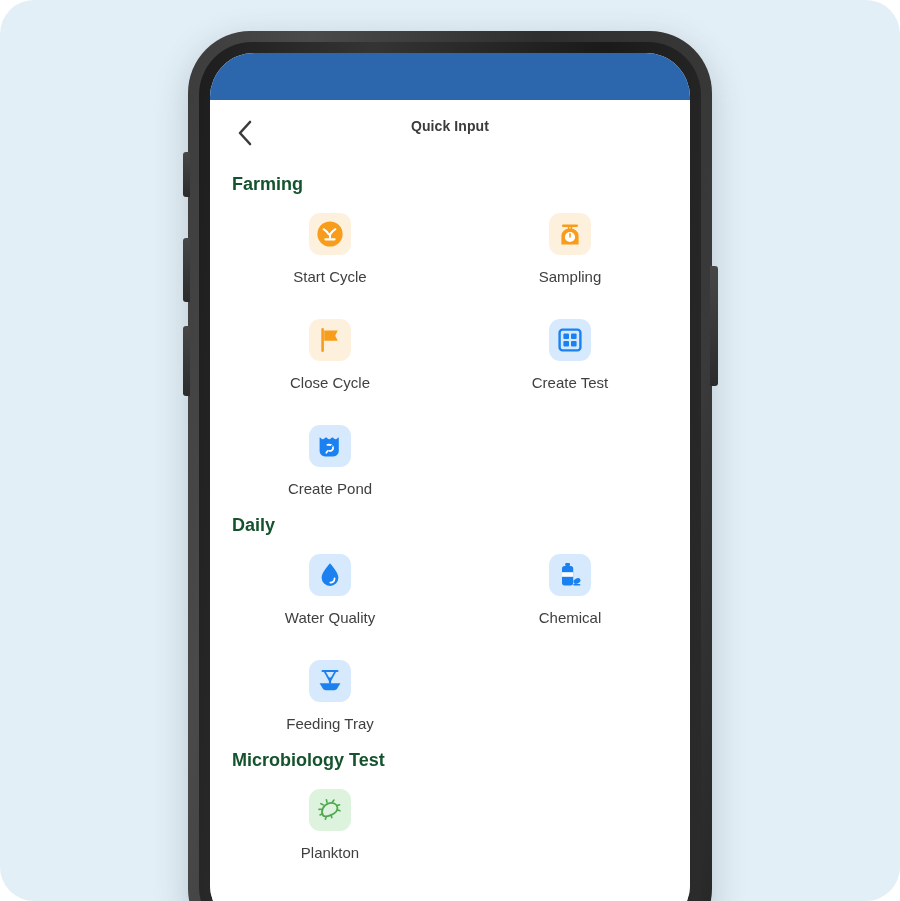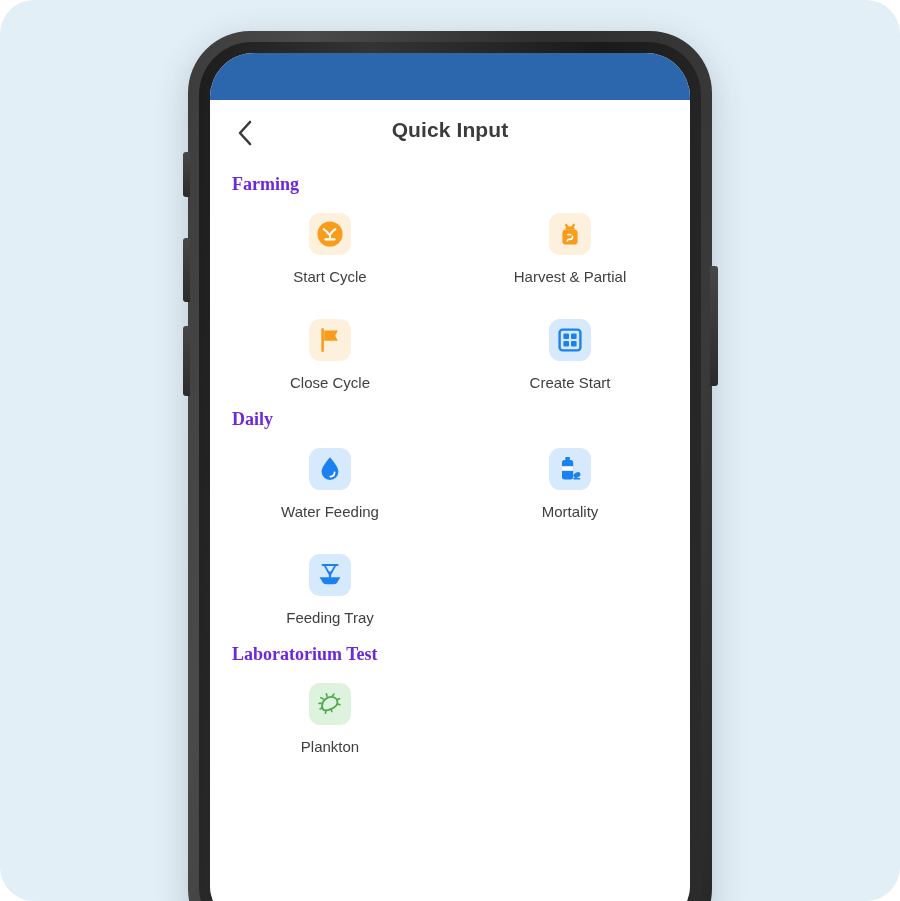--- a/index.html
+++ b/index.html
@@ -85,36 +85,35 @@
     width: 34px; height: 34px;
     display: flex; align-items: center; justify-content: center;
     cursor: pointer;
   }
   #back-btn svg { display: block; }
   #screen-title {
     position: absolute;
     left: 0; right: 0;
     top: 18px;
     text-align: center;
-    font-size: 21px;
+    font-size: 14px;
     font-weight: bold;
     color: #3b3b3b;
     letter-spacing: 0.1px;
   }
 
   .section {
     padding: 0 0 0 0;
   }
   .section-title {
     font-size: 18px;
     font-weight: bold;
-    color: #6d28d9;
+    color: #14532d;
     margin: 0 0 4px 22px;
     padding-top: 10px;
-    font-family: Liberation Serif, serif;
   }
   .grid {
     display: grid;
     grid-template-columns: repeat(2, 1fr);
     row-gap: 12px;
   }
   .tile {
     display: flex;
     flex-direction: column;
     align-items: center;
@@ -183,91 +182,102 @@
     <path d="M8.6 10.2c1.9 1.2 3.9 3.0 5.1 5.1h1.6c1.2-2.1 3.2-3.9 5.1-5.1" stroke="#fff" stroke-width="2" fill="none" stroke-linecap="round"></path>
     <path d="M15 15.4v3.4" stroke="#fff" stroke-width="2" stroke-linecap="round"></path>
     <path d="M10.4 20.3h9.2" stroke="#fff" stroke-width="2.2" stroke-linecap="round"></path>
   </svg>
                   </div>
                   <div class="tile-label">Start Cycle</div>
                 </div>
                 <div class="tile">
                   <div class="tile-icon bg-orange">
                     <svg width="30" height="30" viewBox="0 0 30 30">
-    <path d="M11.2 4.2l2.4 3.3h2.8l2.4-3.3 1.4 1.9-1.6 2.3 1.4.9-1 1.4H11.0l-1-1.4 1.4-.9L9.8 6.1z" fill="#f89c1c"></path>
-    <rect x="7.4" y="10.6" width="15.2" height="15" rx="3.4" fill="#f89c1c"></rect>
-    <path d="M13.0 15.6c2.6-.4 4.6.6 4.6 2.4 0 1.5-1.4 2.5-3.0 2.4" stroke="#fff" stroke-width="1.7" fill="none" stroke-linecap="round"></path>
-    <path d="M13.3 20.3l-1.2 1.6" stroke="#fff" stroke-width="1.6" stroke-linecap="round"></path>
-    <circle cx="16.6" cy="16.4" r=".95" fill="#f89c1c"></circle>
-  </svg>
-                  </div>
-                  <div class="tile-label">Harvest &amp; Partial</div>
+    <rect x="7" y="5.4" width="16" height="2.6" rx="1.3" fill="#f89c1c"></rect>
+    <path d="M13.6 8v1.9M16.4 8v1.9" stroke="#f89c1c" stroke-width="1.7"></path>
+    <path d="M6.4 25.4V17c0-4.2 3.6-7.4 8.6-7.4S23.6 12.8 23.6 17v8.4z" fill="#f89c1c"></path>
+    <circle cx="15" cy="18" r="5.1" fill="#fff"></circle>
+    <path d="M15 18v-3.2" stroke="#f89c1c" stroke-width="1.6" stroke-linecap="round"></path>
+  </svg>
+                  </div>
+                  <div class="tile-label">Sampling</div>
                 </div>
                 <div class="tile">
                   <div class="tile-icon bg-orange">
                     <svg width="30" height="30" viewBox="0 0 30 30">
     <path d="M7.6 4.4v21.4" stroke="#f89c1c" stroke-width="2.6" stroke-linecap="round"></path>
     <path d="M9.2 5.6h13.6l-2.6 5.1 2.6 5.1H9.2z" fill="#f89c1c"></path>
   </svg>
                   </div>
                   <div class="tile-label">Close Cycle</div>
                 </div>
                 <div class="tile">
                   <div class="tile-icon bg-blue">
                     <svg width="30" height="30" viewBox="0 0 30 30">
     <rect x="4.6" y="4.6" width="20.8" height="20.8" rx="3" fill="none" stroke="#1b81f0" stroke-width="2.4"></rect>
     <rect x="8.4" y="8.4" width="5.6" height="5.6" rx="1" fill="#1b81f0"></rect>
     <rect x="16.0" y="8.4" width="5.6" height="5.6" rx="1" fill="#1b81f0"></rect>
     <rect x="8.4" y="16.0" width="5.6" height="5.6" rx="1" fill="#1b81f0"></rect>
     <rect x="16.0" y="16.0" width="5.6" height="5.6" rx="1" fill="#1b81f0"></rect>
   </svg>
                   </div>
-                  <div class="tile-label">Create Start</div>
+                  <div class="tile-label">Create Test</div>
+                </div>
+                <div class="tile">
+                  <div class="tile-icon bg-blue">
+                    <svg width="30" height="30" viewBox="0 0 30 30">
+    <path d="M4.6 6.4c1.6 0 1.6 1.8 3.2 1.8s1.6-1.8 3.2-1.8 1.6 1.8 3.2 1.8 1.6-1.8 3.2-1.8 1.6 1.8 3.2 1.8 1.6-1.8 3.2-1.8v13.4c0 3.1-2.5 5.6-5.6 5.6H10.2c-3.1 0-5.6-2.5-5.6-5.6z" fill="#1b81f0"></path>
+    <path d="M12.4 13.9c3.2-.6 5.7.7 5.7 3 0 1.9-1.8 3.2-3.8 3" stroke="#fff" stroke-width="1.8" fill="none" stroke-linecap="round"></path>
+    <path d="M12.8 19.8l-1.5 2.0" stroke="#fff" stroke-width="1.7" stroke-linecap="round"></path>
+    <circle cx="16.9" cy="15.0" r="1.05" fill="#1b81f0"></circle>
+  </svg>
+                  </div>
+                  <div class="tile-label">Create Pond</div>
                 </div>
               </div>
             </div>
             <div class="section">
               <div class="section-title">Daily</div>
               <div class="grid">
                 <div class="tile">
                   <div class="tile-icon bg-blue">
                     <svg width="30" height="30" viewBox="0 0 30 30">
     <path d="M15 3.2c0 0 8.4 9.0 8.4 14.4A8.4 8.4 0 0 1 15 26a8.4 8.4 0 0 1-8.4-8.4C6.6 12.2 15 3.2 15 3.2z" fill="#1b81f0"></path>
     <path d="M19.6 18.4a4.6 4.6 0 0 1-4.3 4.3" stroke="#fff" stroke-width="1.7" fill="none" stroke-linecap="round"></path>
   </svg>
                   </div>
-                  <div class="tile-label">Water Feeding</div>
+                  <div class="tile-label">Water Quality</div>
                 </div>
                 <div class="tile">
                   <div class="tile-icon bg-blue">
                     <svg width="30" height="30" viewBox="0 0 30 30">
     <rect x="10.2" y="3.0" width="4.8" height="3.0" rx="1" fill="#1b81f0"></rect>
     <rect x="7.0" y="6.0" width="11.2" height="19.4" rx="2.6" fill="#1b81f0"></rect>
     <rect x="7.0" y="12.2" width="11.2" height="4.6" fill="#fff"></rect>
     <ellipse cx="22.0" cy="21.0" rx="3.6" ry="2.6" transform="rotate(-28 22 21)" fill="#1b81f0"></ellipse>
     <path d="M19.0 24.8h5.6" stroke="#1b81f0" stroke-width="1.6" stroke-linecap="round"></path>
   </svg>
                   </div>
-                  <div class="tile-label">Mortality</div>
+                  <div class="tile-label">Chemical</div>
                 </div>
                 <div class="tile">
                   <div class="tile-icon bg-blue">
                     <svg width="30" height="30" viewBox="0 0 30 30">
     <path d="M7.6 5.0h14.8" stroke="#1b81f0" stroke-width="2.2" stroke-linecap="round"></path>
     <path d="M9.6 5.4L14.4 14M20.4 5.4L15.6 14" stroke="#1b81f0" stroke-width="1.8" stroke-linecap="round"></path>
     <path d="M15 12.4v4.4" stroke="#1b81f0" stroke-width="2.2" stroke-linecap="round"></path>
     <path d="M4.6 17.2h20.8l-3.2 5.4c-.6 1.1-1.8 1.7-3.0 1.7h-8.4c-1.2 0-2.4-.6-3.0-1.7z" fill="#1b81f0"></path>
   </svg>
                   </div>
                   <div class="tile-label">Feeding Tray</div>
                 </div>
               </div>
             </div>
             <div class="section">
-              <div class="section-title">Laboratorium Test</div>
+              <div class="section-title">Microbiology Test</div>
               <div class="grid">
                 <div class="tile">
                   <div class="tile-icon bg-green">
                     <svg width="30" height="30" viewBox="0 0 30 30">
     <path d="M8.0 20.4c-2.6-4.4.4-10.2 5.4-12.0 4.4-1.6 8.6.6 9.0 4.0.4 3.6-3.0 6.2-6.0 7.4-3.4 1.4-6.8 2.8-8.4.6z" fill="none" stroke="#4fa84f" stroke-width="1.8"></path>
     <path d="M12.0 7.2l-.6-2.4M17.4 7.0l1.6-2.0M22.2 10.6l2.4-.8M22.6 15.0l2.4.8M8.0 9.8L5.8 8.6M6.4 14.2l-2.4.2M7.4 18.8l-2.4 1.2M11.2 21.8l-.8 2.4M16.0 20.0l.8 2.6" stroke="#4fa84f" stroke-width="1.6" stroke-linecap="round"></path>
   </svg>
                   </div>
                   <div class="tile-label">Plankton</div>
                 </div>

